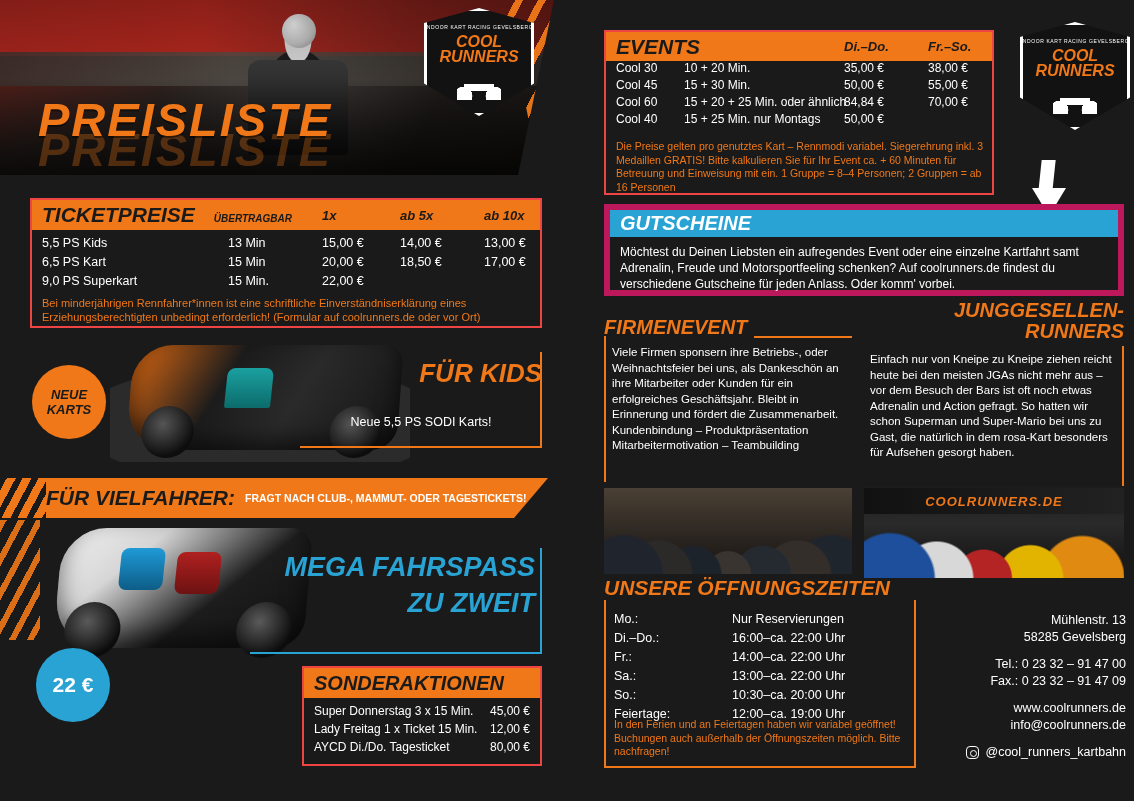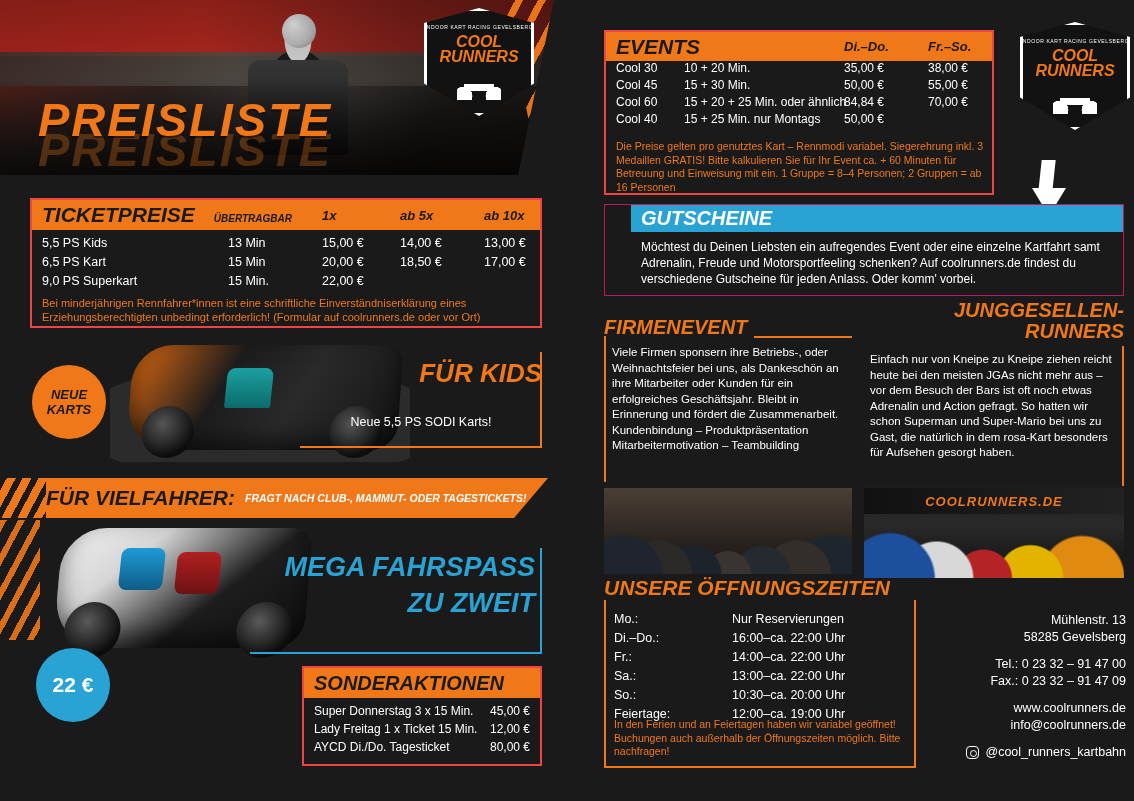--- a/index.html
+++ b/index.html
@@ -8,21 +8,21 @@
     background: #1a1a1a;
     font-family: "Liberation Sans", sans-serif;
     color: #ffffff;
     overflow: hidden;
     position: relative;
   }
   .page { position: relative; width: 1134px; height: 801px; }
 
   
   .box-orange { border: 2px solid #ef4444; }
-  .box-blue   { border: 1px solid #be185d; padding-left: 26px; }
+  .box-blue   { border: 6px solid #be185d; }
 
   .hdr-orange {
     background: #f07818; color: #1a1a1a;
     font-weight: bold; font-style: italic;
   }
   .hdr-blue {
     background: #29a3d4; color: #ffffff;
     font-weight: bold; font-style: italic;
   }
 
@@ -205,21 +205,21 @@
   .viel-banner {
     position: absolute; left: 0; top: 478px; width: 548px; height: 40px;
     background: #f07818;
     clip-path: polygon(0 0, 548px 0, 514px 40px, 0 40px);
     display: flex; align-items: center;
   }
   .viel-title {
     margin-left: 46px; color: #1a1a1a; font-size: 21px; font-weight: bold; font-style: italic;
   }
   .viel-sub {
-    margin-left: 10px; color: #ffffff; font-size: 10.5px; font-weight: bold; font-style: italic;
+    margin-left: 10px; color: #ffffff; font-size: 10.5px; font-weight: bold; 
   }
   .viel-stripes {
     position: absolute; left: 0; top: 478px; width: 46px; height: 40px;
     background: repeating-linear-gradient(118deg, #1a1a1a 0 6px, transparent 6px 14px);
   }
 
   
   .duo-kart {
     position: absolute; left: 58px; top: 528px; width: 250px; height: 120px;
     background: linear-gradient(140deg,#f2f2f2 0%, #d6d6d6 28%, #1d1d1d 62%, #101010 100%);

